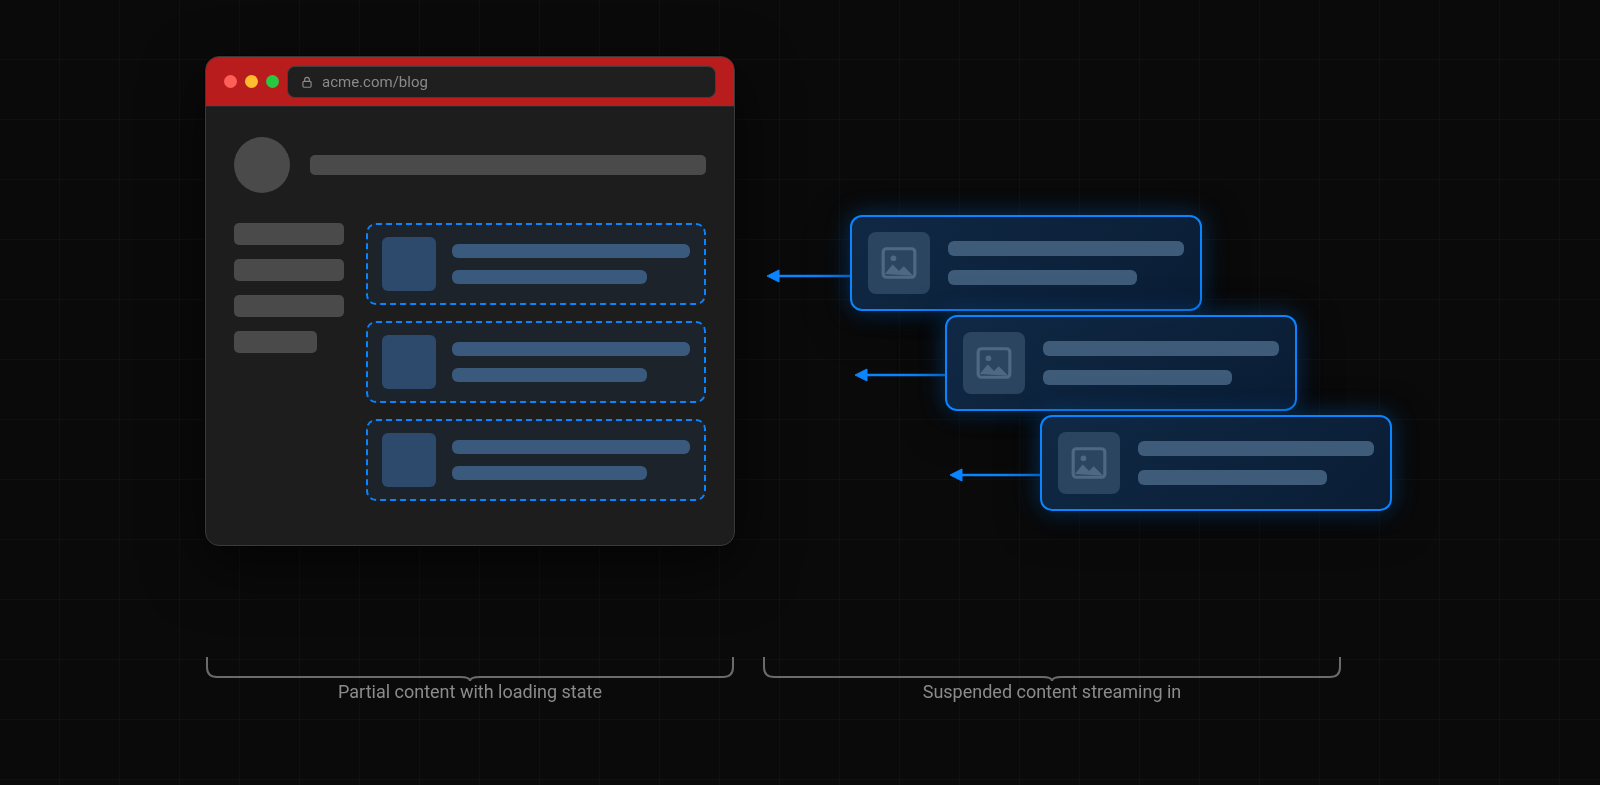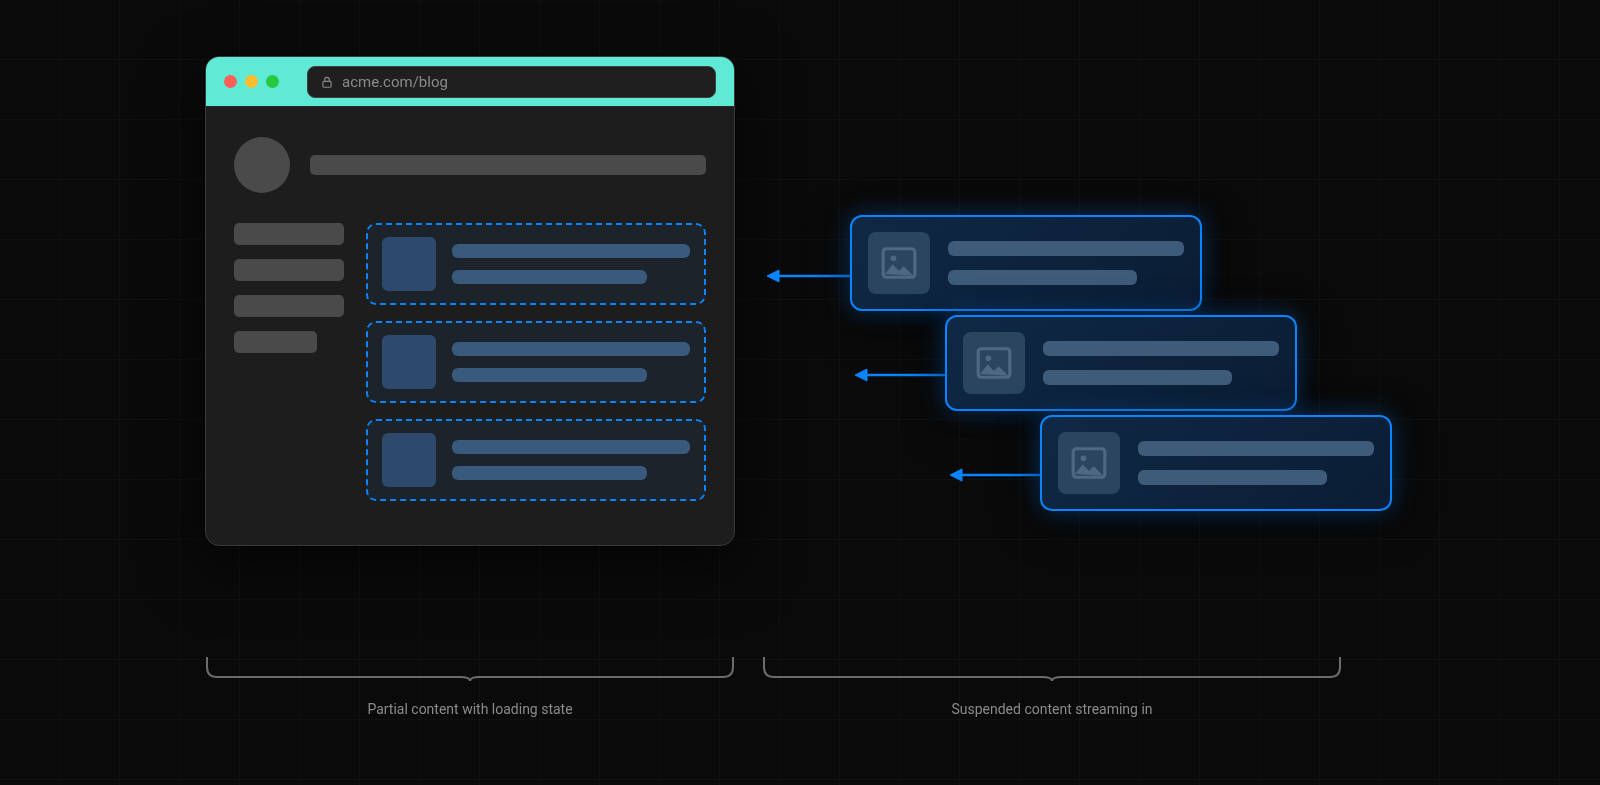--- a/index.html
+++ b/index.html
@@ -27,22 +27,22 @@
     background: #1d1d1d;
     border: 1px solid #3a3a3a;
     border-radius: 14px;
     box-shadow: 0 0 0 1px rgba(0,0,0,0.3), 0 20px 60px rgba(0,0,0,0.6);
     overflow: hidden;
   }
   .browser-titlebar {
     height: 50px;
     display: flex; align-items: center;
     padding: 0 18px;
-    gap: 28px;
-    background: #5eead4;
+    gap: 8px;
+    background: #b91c1c;
     border-bottom: 1px solid #2a2a2a;
   }
   .traffic-lights { display: flex; gap: 8px; }
   .traffic-light { width: 13px; height: 13px; border-radius: 50%; }
   .tl-close { background: #ff5f57; }
   .tl-min   { background: #febc2e; }
   .tl-max   { background: #28c840; }
   .url-bar {
     flex: 1;
     height: 32px;
@@ -110,21 +110,21 @@
   
   .arrow {
     position: absolute;
     stroke: #0a84ff;
     fill: #0a84ff;
   }
 
   
   .bracket-group { position: absolute; text-align: center; }
   .bracket-svg { display: block; margin: 0 auto; }
-  .caption { color: #8b8b8b; font-size: 14px; margin-top: 20px; }
+  .caption { color: #8b8b8b; font-size: 18px; margin-top: 0; }
   .bg-left  { left: 205px; top: 655px; width: 530px; }
   .bg-right { left: 762px; top: 655px; width: 580px; }
 </style>
 </head>
 <body>
 
 <div class="grid-bg"></div>
 
 <div class="browser">
   <div class="browser-titlebar">

